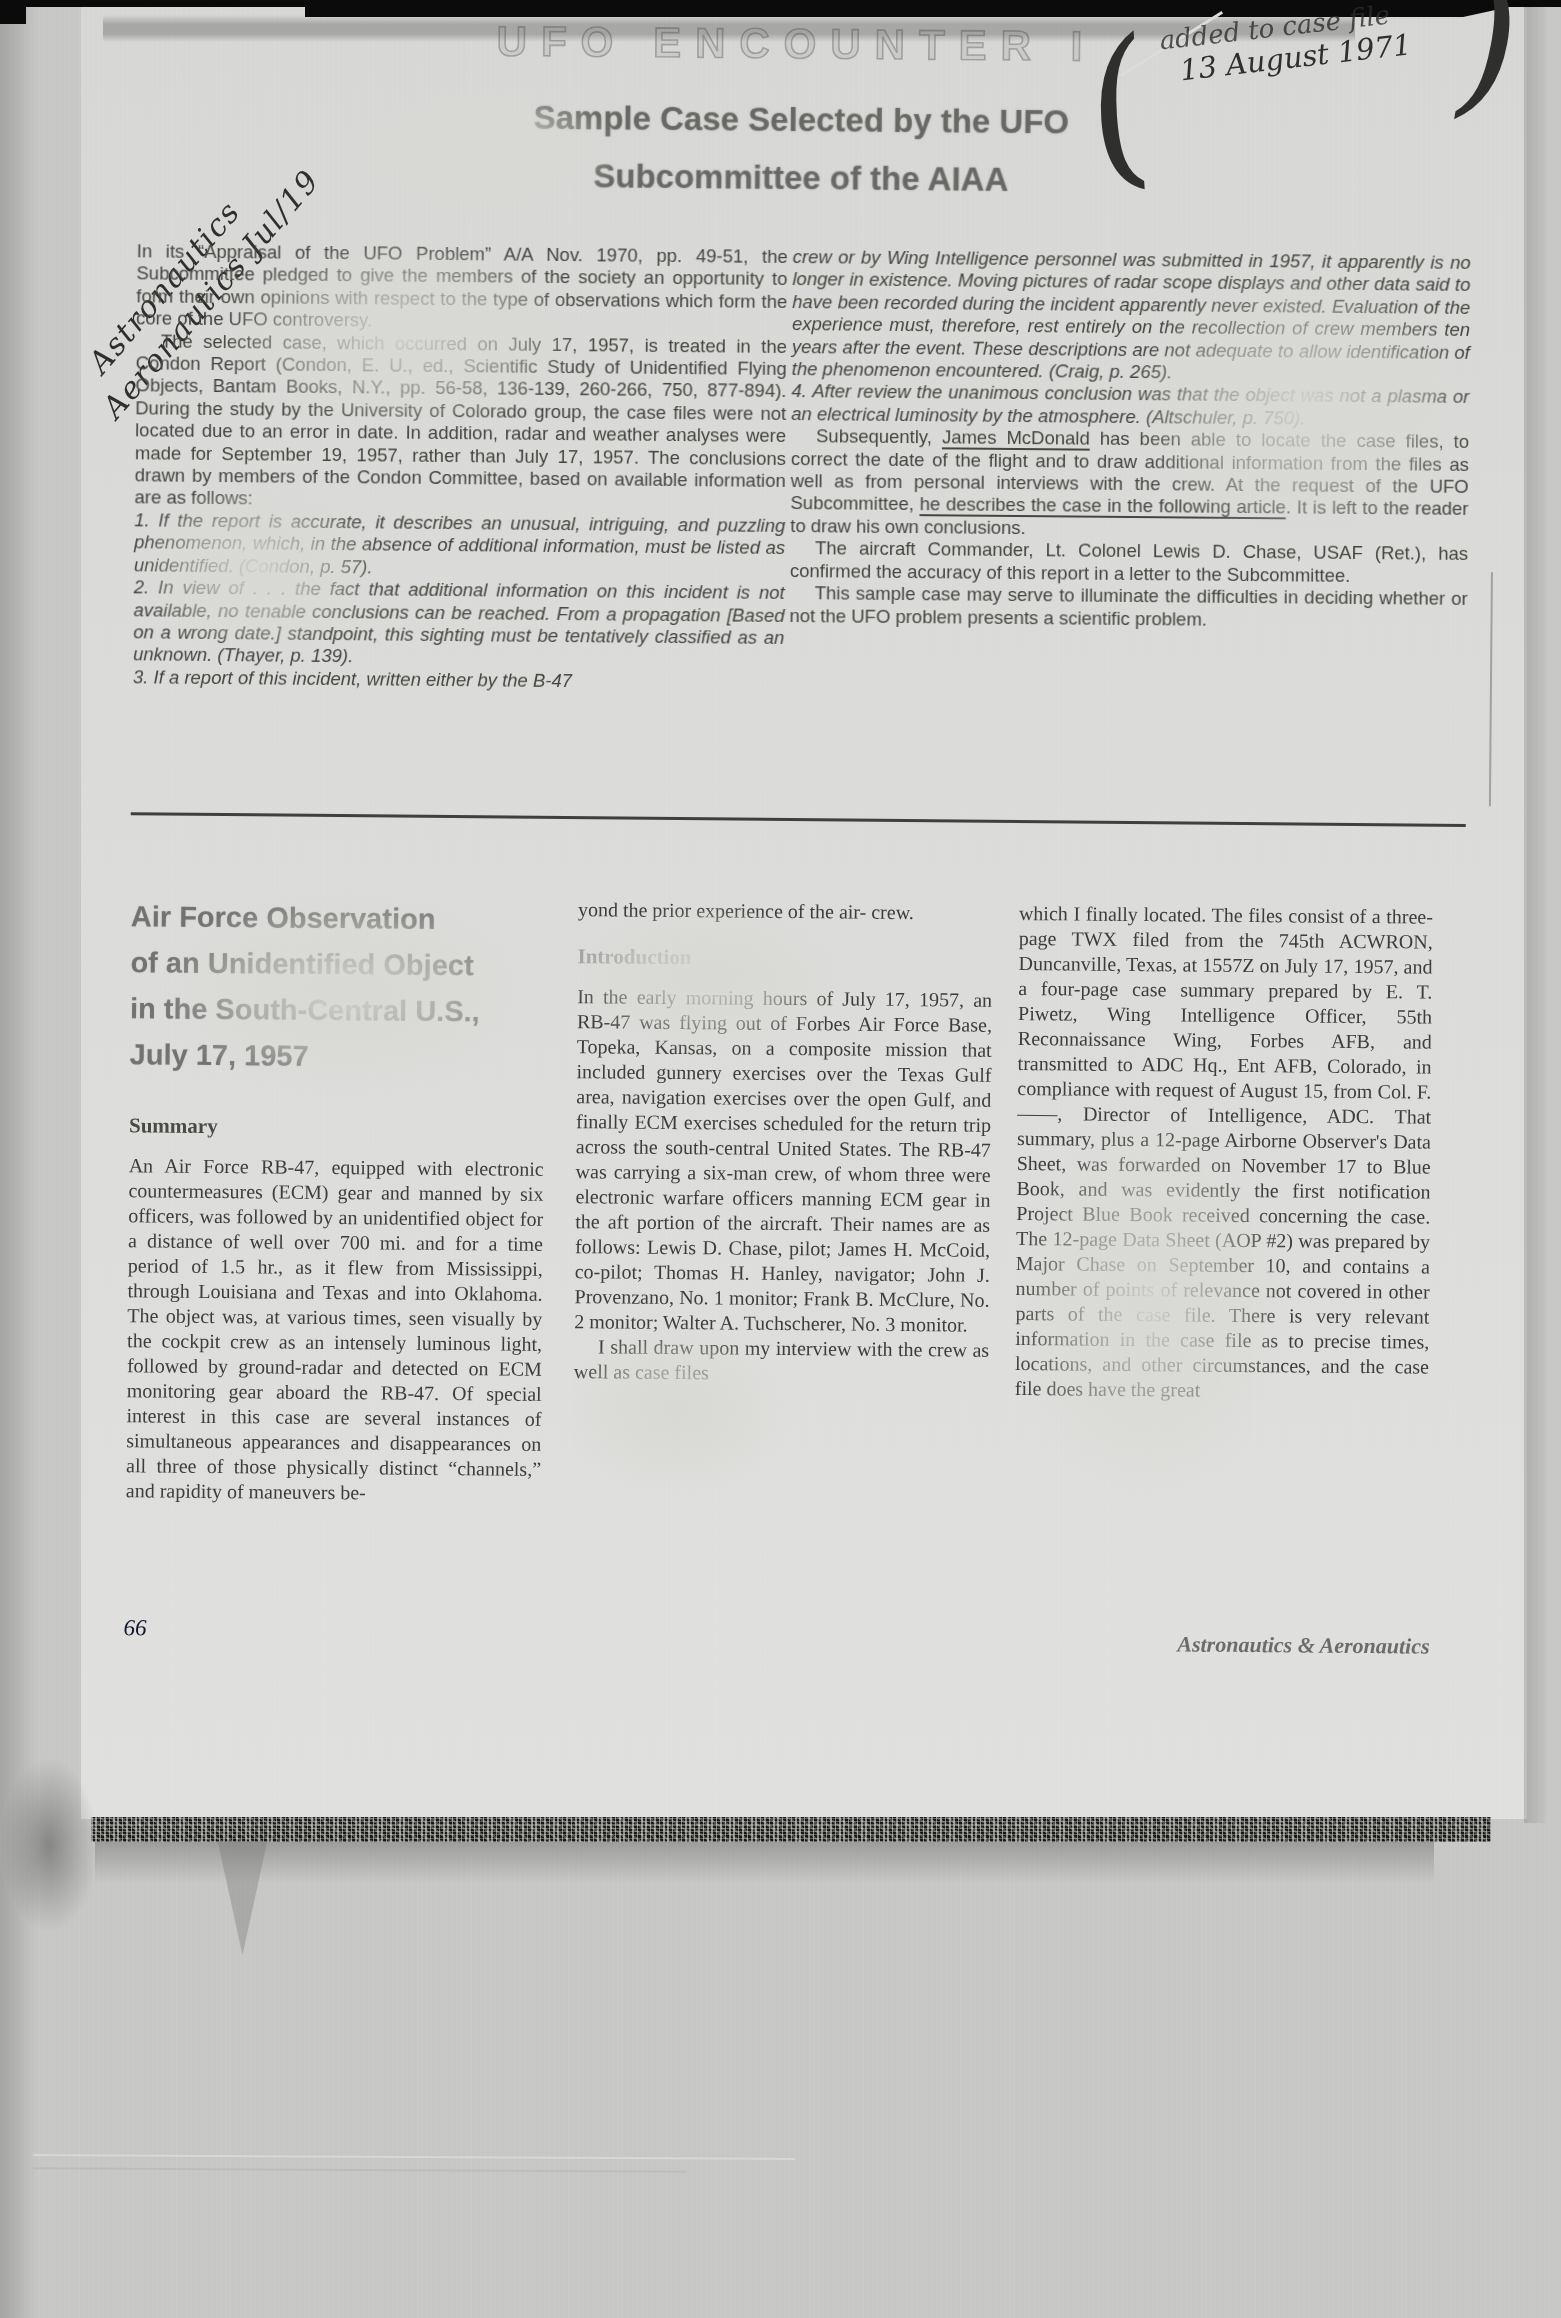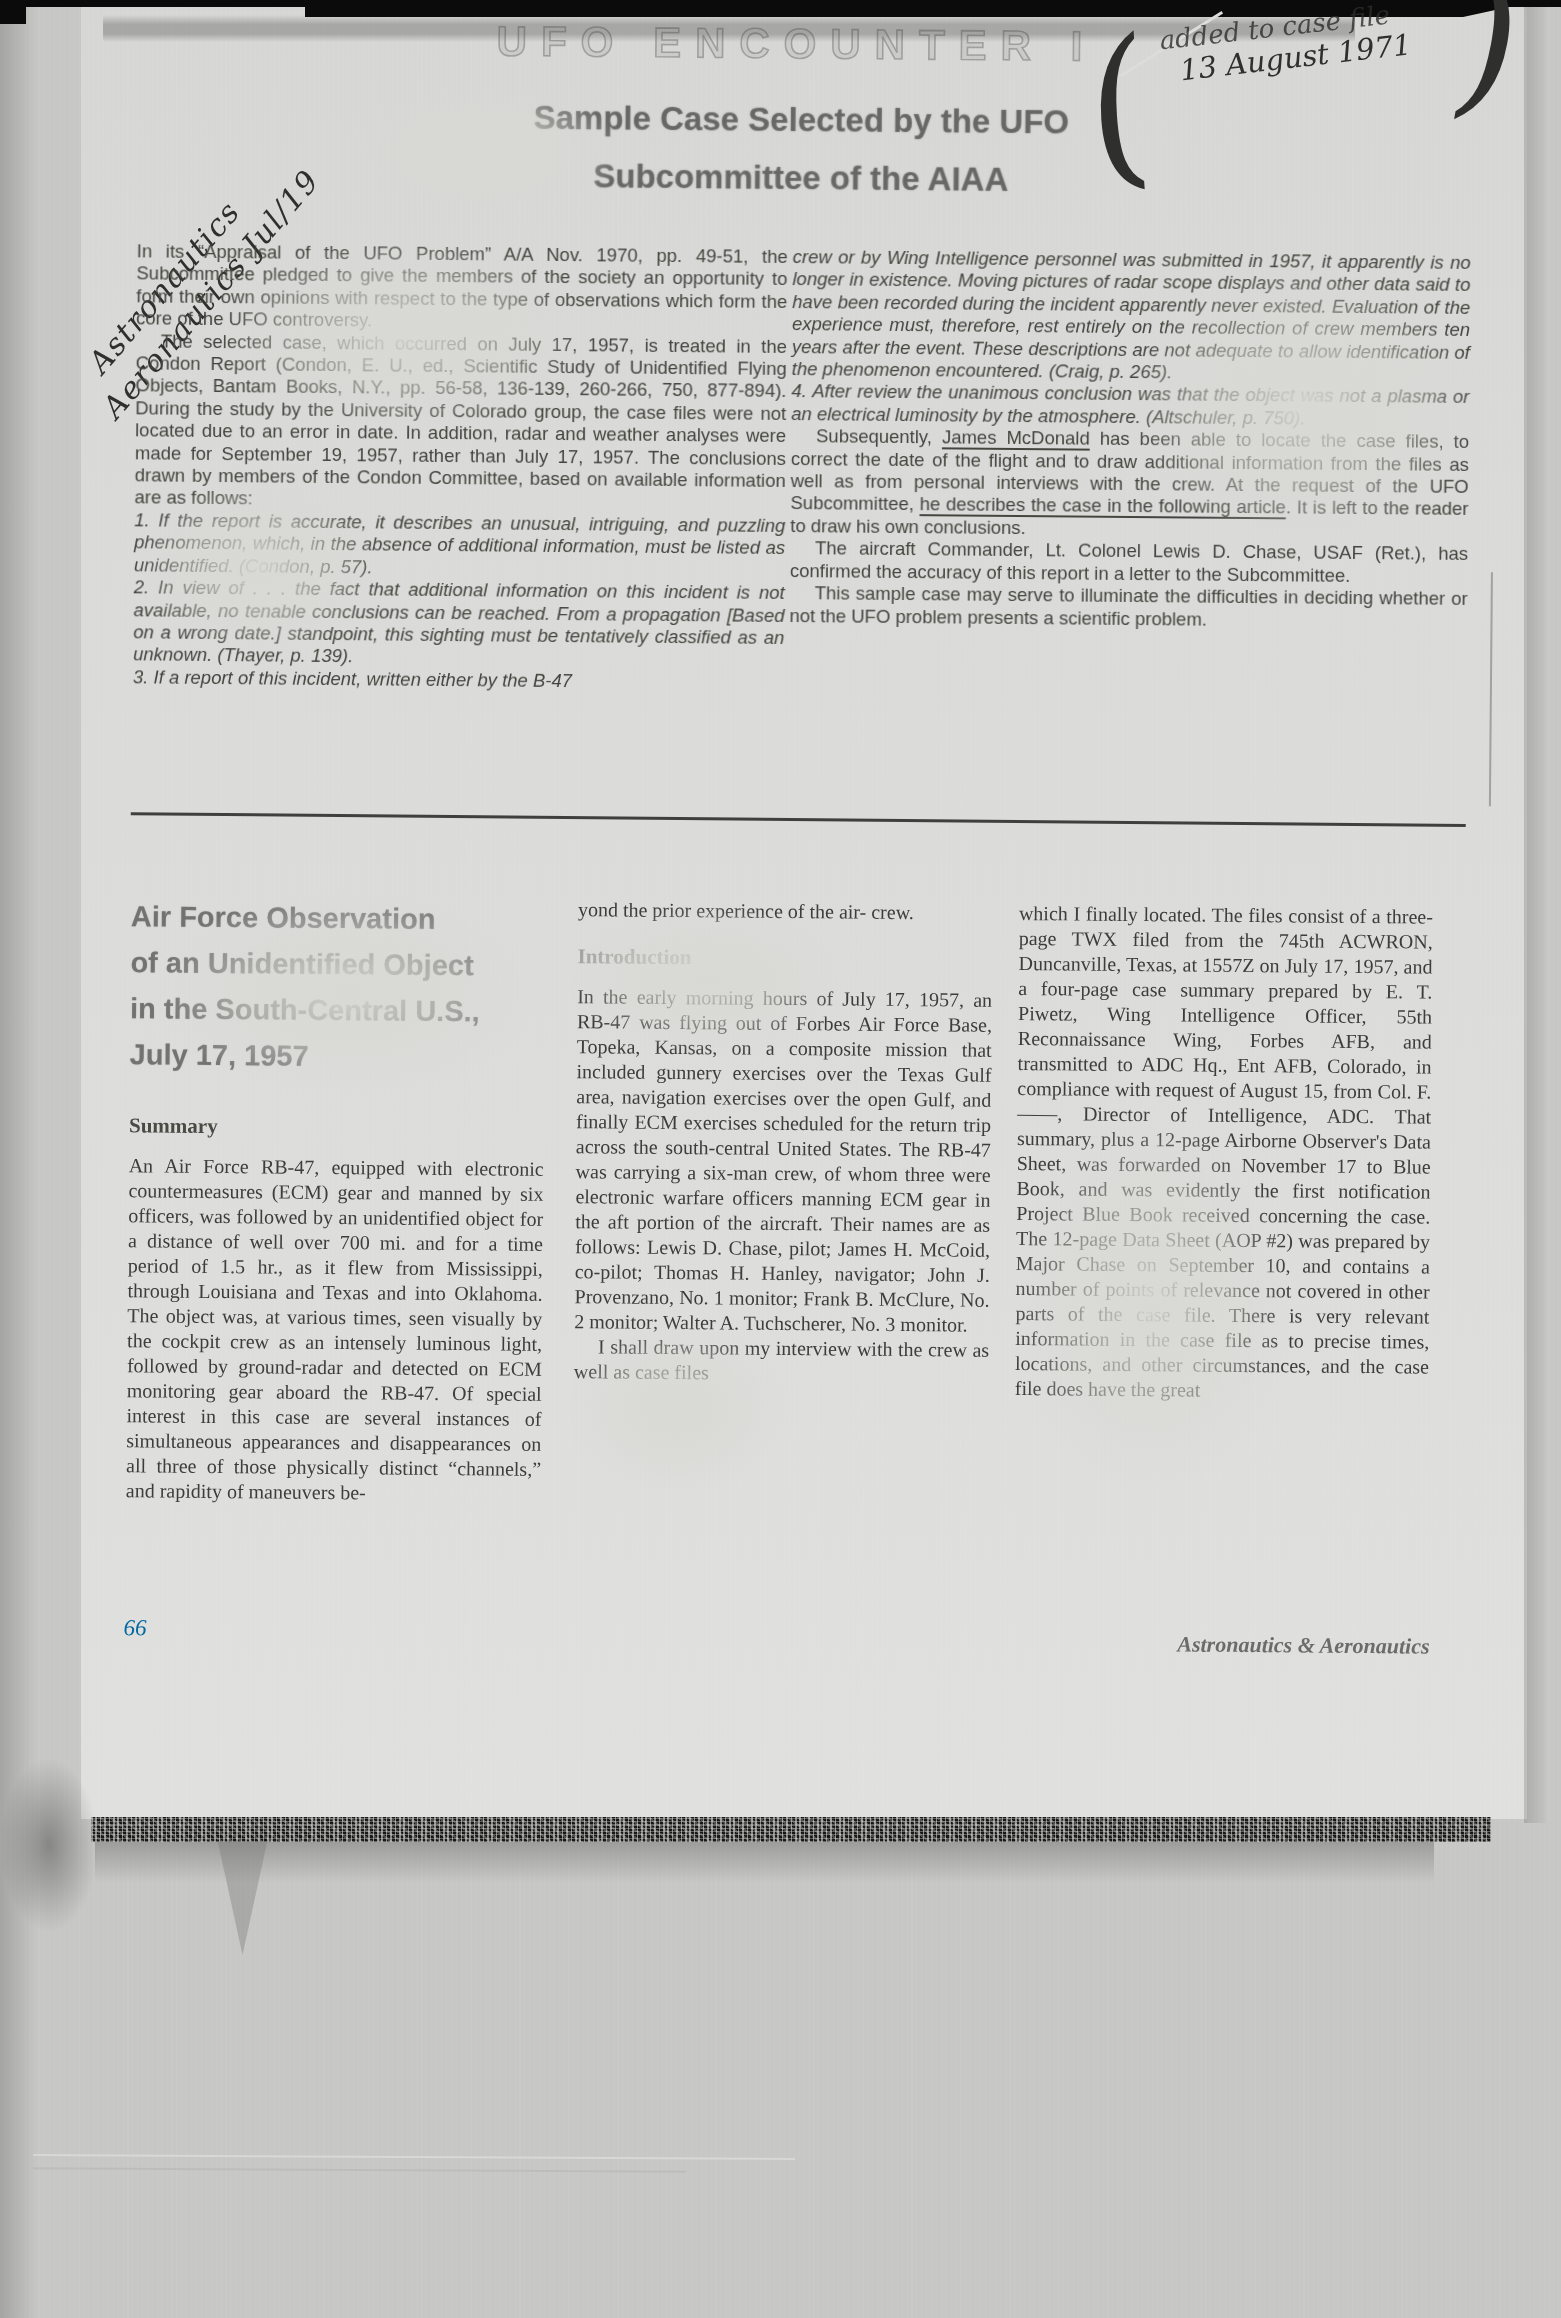--- a/index.html
+++ b/index.html
@@ -51,21 +51,21 @@
   .acol{position:absolute;font-family:"Liberation Serif",serif;font-size:20px;line-height:25px;color:#3d3d39;text-align:justify;}
   .acol-1{left:137px;top:899px;width:415px;}
   .acol-2{left:584px;top:899px;width:415px;}
   .acol-3{left:1025px;top:899px;width:414px;}
   .art-heading{font-family:"Liberation Sans",sans-serif;font-size:29px;font-weight:700;line-height:46px;color:rgba(72,72,70,.5);text-align:left;text-shadow:0 0 1.1px rgba(140,140,138,.8);}
   .summary-label{font-weight:700;font-size:21px;margin:36px 0 15.2px 0;color:#4a4a44;text-align:left;}
   .intro-label{font-weight:700;font-size:21px;margin:22px 0 15.2px 0;color:rgba(86,86,80,.45);text-align:left;}
   .acol p{margin:0;}
   .acol .ind{text-indent:24px;}
 
-  .footer-page{position:absolute;left:136px;top:1621px;font-family:"Liberation Serif",serif;font-style:italic;font-size:23px;color:#0369a1;}
+  .footer-page{position:absolute;left:136px;top:1621px;font-family:"Liberation Serif",serif;font-style:italic;font-size:23px;color:#0f172a;}
   .footer-journal{position:absolute;left:974px;top:1628px;width:468px;text-align:right;font-family:"Liberation Serif",serif;font-style:italic;font-weight:700;font-size:22px;color:rgba(62,62,58,.72);}
 
   .wash{position:absolute;z-index:5;pointer-events:none;background:radial-gradient(closest-side,rgba(216,216,212,.95),rgba(216,216,212,.55) 55%,rgba(216,216,212,0));}
   .wash1{left:338px;top:82px;width:283px;height:147px;}
   .wash2{left:218px;top:240px;width:370px;height:196px;}
   .wash3{left:136px;top:485px;width:250px;height:174px;}
   .wash4{left:1132px;top:261px;width:348px;height:283px;}
   .wash5{left:572px;top:904px;width:283px;height:152px;}
   .wash6{left:1018px;top:1105px;width:283px;height:392px;}
   .wash7{left:572px;top:1323px;width:229px;height:174px;}

